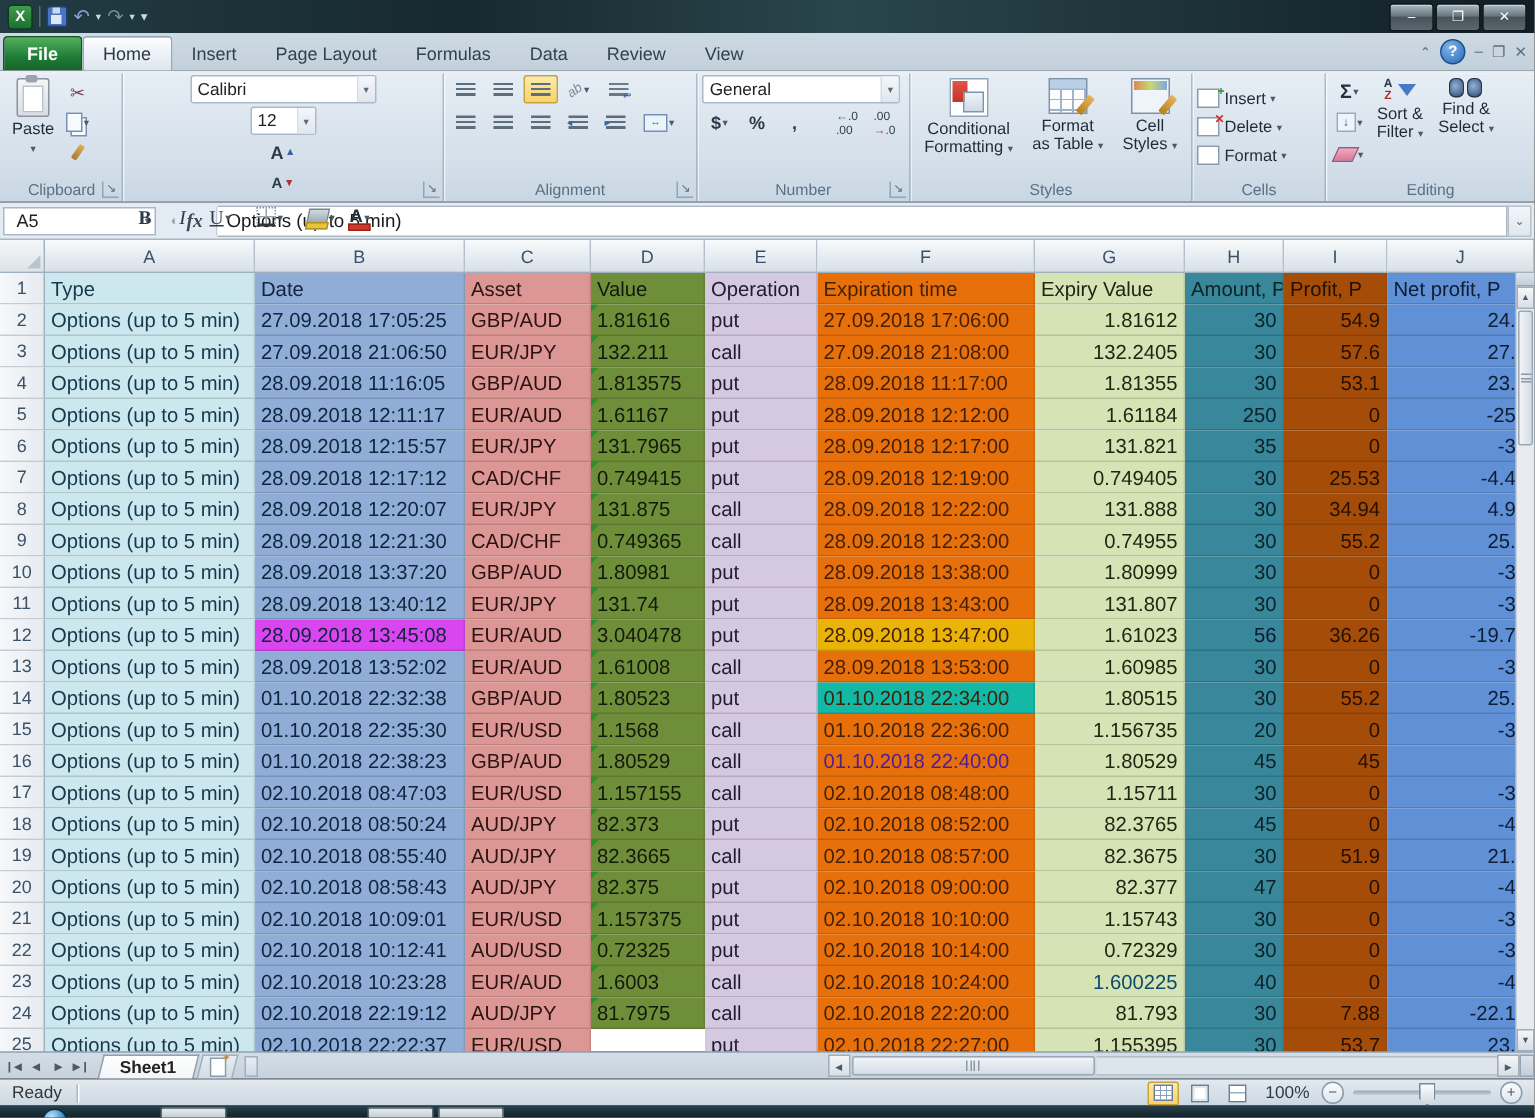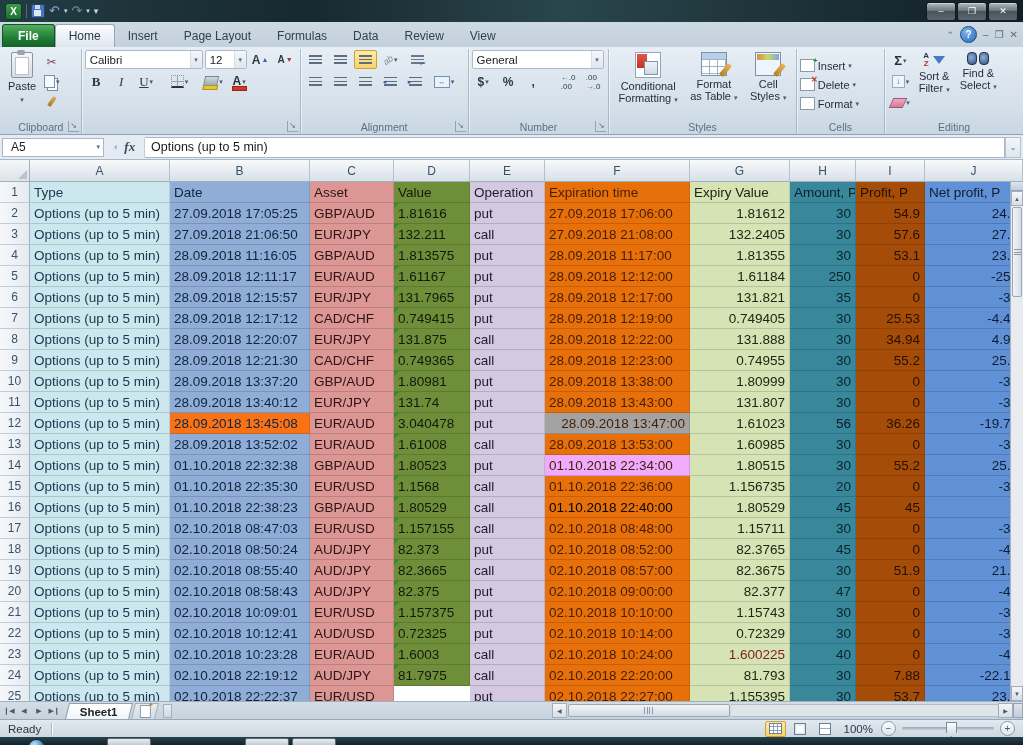--- a/index.html
+++ b/index.html
@@ -227,21 +227,21 @@
               <span class="brush-ic"></span>
             </span>
         </div>
       </div>
       <div class="grp-label">Clipboard</div>
       <span class="launcher">↘</span>
     </div>
 
     <div class="grp" style="width:212px;">
       <div class="grp-body" style="flex-direction:column;gap:3px;width:100%;">
-        <div class="icon-row" style="width:100%;">
+        <div class="icon-row" style="width:100%;flex-direction:column;">
           <span class="combo" style="width:118px;">
               <span>Calibri</span>
               <span class="dd">▾</span>
             </span>
           <span class="combo" style="width:38px;">
               <span>12</span>
               <span class="dd">▾</span>
             </span>
           <span class="small-btn">
               <span class="grow-A">A</span>
@@ -839,34 +839,34 @@
           </div>
           <div class="cell right" style="width: 98px; flex: 0 0 98px; background: rgb(96, 144, 213); color: rgb(14, 29, 52);">
             <span>-30</span>
           </div>
         </div>
         <div class="grid-row">
           <div class="row-num">12</div>
           <div class="cell" style="width: 140px; flex: 0 0 140px; background: rgb(205, 231, 239); color: rgb(22, 56, 76);">
             <span>Options (up to 5 min)</span>
           </div>
-          <div class="cell" style="width: 140px; flex: 0 0 140px; background: #f97316; color: rgb(16, 36, 62);">
+          <div class="cell" style="width: 140px; flex: 0 0 140px; background: #d946ef; color: rgb(16, 36, 62);">
             <span>28.09.2018 13:45:08</span>
           </div>
           <div class="cell" style="width: 84px; flex: 0 0 84px; background: rgb(220, 151, 149); color: rgb(43, 20, 19);">
             <span>EUR/AUD</span>
           </div>
           <div class="cell" style="width: 76px; flex: 0 0 76px; background: rgb(111, 142, 58); color: rgb(19, 25, 10);">
             <span class="tri"></span>
             <span>3.040478</span>
           </div>
           <div class="cell" style="width: 75px; flex: 0 0 75px; background: rgb(213, 200, 225); color: rgb(34, 27, 44);">
             <span>put</span>
           </div>
-          <div class="cell" style="width: 145px; flex: 0 0 145px; background: #a3a3a3; color: rgb(67, 31, 4); justify-content: flex-end;">
+          <div class="cell" style="width: 145px; flex: 0 0 145px; background: #eab308; color: rgb(67, 31, 4);">
             <span>28.09.2018 13:47:00</span>
           </div>
           <div class="cell right" style="width: 100px; flex: 0 0 100px; background: rgb(214, 227, 181); color: rgb(32, 38, 19);">
             <span>1.61023</span>
           </div>
           <div class="cell right" style="width: 66px; flex: 0 0 66px; background: rgb(56, 135, 154); color: #0f172a;">
             <span>56</span>
           </div>
           <div class="cell right" style="width: 69px; flex: 0 0 69px; background: rgb(165, 77, 8); color: rgb(36, 16, 1);">
             <span>36.26</span>
@@ -920,21 +920,21 @@
           <div class="cell" style="width: 84px; flex: 0 0 84px; background: rgb(220, 151, 149); color: rgb(43, 20, 19);">
             <span>GBP/AUD</span>
           </div>
           <div class="cell" style="width: 76px; flex: 0 0 76px; background: rgb(111, 142, 58); color: rgb(19, 25, 10);">
             <span class="tri"></span>
             <span>1.80523</span>
           </div>
           <div class="cell" style="width: 75px; flex: 0 0 75px; background: rgb(213, 200, 225); color: rgb(34, 27, 44);">
             <span>put</span>
           </div>
-          <div class="cell" style="width: 145px; flex: 0 0 145px; background: #f0abfc; color: rgb(67, 31, 4);">
+          <div class="cell" style="width: 145px; flex: 0 0 145px; background: #14b8a6; color: rgb(67, 31, 4);">
             <span>01.10.2018 22:34:00</span>
           </div>
           <div class="cell right" style="width: 100px; flex: 0 0 100px; background: rgb(214, 227, 181); color: rgb(32, 38, 19);">
             <span>1.80515</span>
           </div>
           <div class="cell right" style="width: 66px; flex: 0 0 66px; background: rgb(56, 135, 154); color: rgb(11, 34, 39);">
             <span>30</span>
           </div>
           <div class="cell right" style="width: 69px; flex: 0 0 69px; background: rgb(165, 77, 8); color: rgb(36, 16, 1);">
             <span>55.2</span>
@@ -988,21 +988,21 @@
           <div class="cell" style="width: 84px; flex: 0 0 84px; background: rgb(220, 151, 149); color: rgb(43, 20, 19);">
             <span>GBP/AUD</span>
           </div>
           <div class="cell" style="width: 76px; flex: 0 0 76px; background: rgb(111, 142, 58); color: rgb(19, 25, 10);">
             <span class="tri"></span>
             <span>1.80529</span>
           </div>
           <div class="cell" style="width: 75px; flex: 0 0 75px; background: rgb(213, 200, 225); color: rgb(34, 27, 44);">
             <span>call</span>
           </div>
-          <div class="cell" style="width: 145px; flex: 0 0 145px; background: rgb(232, 112, 10); color: #000000;">
+          <div class="cell" style="width: 145px; flex: 0 0 145px; background: rgb(232, 112, 10); color: #4c1d95;">
             <span>01.10.2018 22:40:00</span>
           </div>
           <div class="cell right" style="width: 100px; flex: 0 0 100px; background: rgb(214, 227, 181); color: rgb(32, 38, 19);">
             <span>1.80529</span>
           </div>
           <div class="cell right" style="width: 66px; flex: 0 0 66px; background: rgb(56, 135, 154); color: rgb(11, 34, 39);">
             <span>45</span>
           </div>
           <div class="cell right" style="width: 69px; flex: 0 0 69px; background: rgb(165, 77, 8); color: rgb(36, 16, 1);">
             <span>45</span>
@@ -1229,21 +1229,21 @@
           <div class="cell" style="width: 76px; flex: 0 0 76px; background: rgb(111, 142, 58); color: rgb(19, 25, 10);">
             <span class="tri"></span>
             <span>1.6003</span>
           </div>
           <div class="cell" style="width: 75px; flex: 0 0 75px; background: rgb(213, 200, 225); color: rgb(34, 27, 44);">
             <span>call</span>
           </div>
           <div class="cell" style="width: 145px; flex: 0 0 145px; background: rgb(232, 112, 10); color: rgb(67, 31, 4);">
             <span>02.10.2018 10:24:00</span>
           </div>
-          <div class="cell right" style="width: 100px; flex: 0 0 100px; background: rgb(214, 227, 181); color: #7f1d1d; justify-content: flex-end;">
+          <div class="cell right" style="width: 100px; flex: 0 0 100px; background: rgb(214, 227, 181); color: #0c4a6e; justify-content: flex-end;">
             <span>1.600225</span>
           </div>
           <div class="cell right" style="width: 66px; flex: 0 0 66px; background: rgb(56, 135, 154); color: rgb(11, 34, 39);">
             <span>40</span>
           </div>
           <div class="cell right" style="width: 69px; flex: 0 0 69px; background: rgb(165, 77, 8); color: rgb(36, 16, 1);">
             <span>0</span>
           </div>
           <div class="cell right" style="width: 98px; flex: 0 0 98px; background: rgb(96, 144, 213); color: rgb(14, 29, 52);">
             <span>-40</span>

